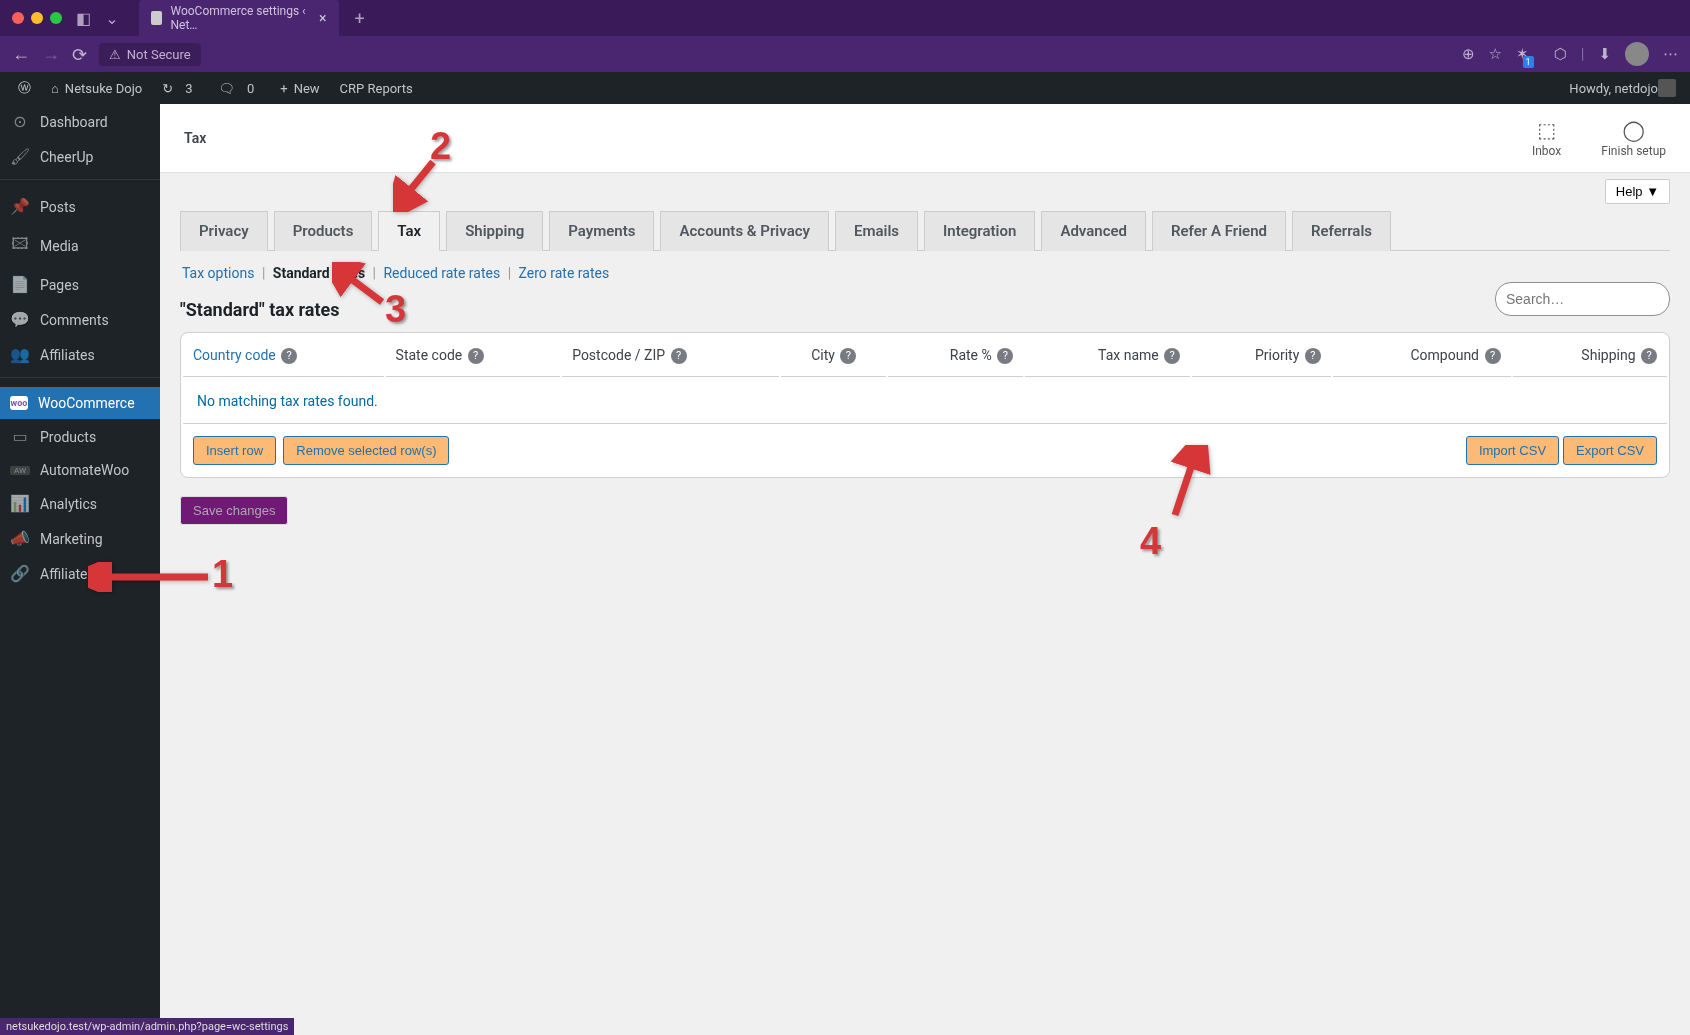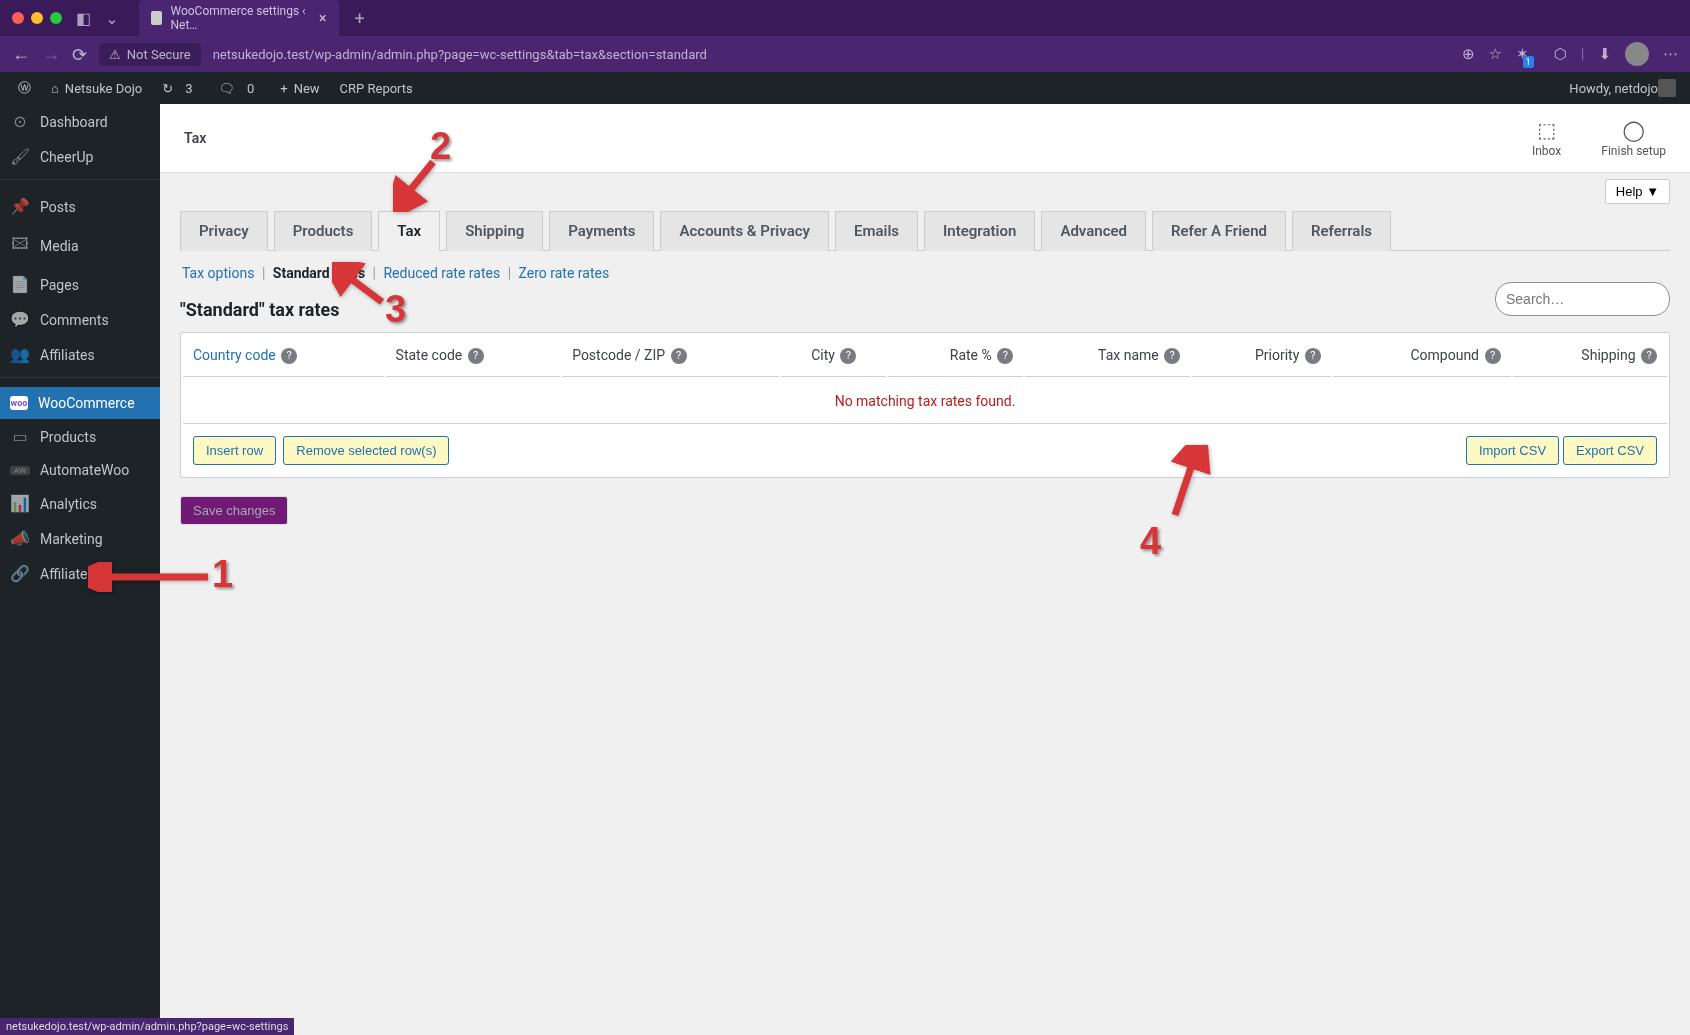--- a/index.html
+++ b/index.html
@@ -68,29 +68,29 @@
   .subtabs { padding: 14px 2px; font-size: 14px; }
   .subtabs a { color: #2271b1; text-decoration: none; }
   .subtabs .active { color: #1d2327; font-weight: 700; }
   .subtabs .sep-bar { color: #999; margin: 0 4px; }
   
   .section-title { font-size: 18px; font-weight: 700; color: #1d2327; margin: 4px 0 12px 0; }
   
   .search-box { float: right; margin-top: -50px; }
   .search-box input { width: 175px; padding: 8px 10px; border: 1px solid #8c8f94; border-radius: 16px; font-size: 14px; }
   
-  .tax-table { width: 100%; background: #fff; border: 1px solid #ccd0d4; border-radius: 2px; }
+  .tax-table { width: 100%; background: #fff; border: 1px solid #ccd0d4; border-radius: 8px; }
   .tax-table th { text-align: left; padding: 12px 10px; font-size: 14px; font-weight: 400; border-bottom: 1px solid #ccd0d4; }
   .tax-table th.r { text-align: right; }
   .tax-table th.c { text-align: center; }
   .tax-table th a { color: #2271b1; text-decoration: none; }
   .help-q { display: inline-block; width: 16px; height: 16px; background: #787c82; color: #fff; border-radius: 50%; font-size: 11px; line-height: 16px; text-align: center; margin-left: 2px; vertical-align: middle;}
-  .empty-row td { text-align: center; padding: 14px; color: #b91c1c; border-bottom: 1px solid #ccd0d4; font-size: 14px; }
+  .empty-row td { text-align: left; padding: 14px; color: #0369a1; border-bottom: 1px solid #ccd0d4; font-size: 14px; }
   .foot-row td { padding: 10px; }
-  .btn { background: #fef9c3; border: 1px solid #2271b1; color: #2271b1; padding: 6px 12px; border-radius: 3px; font-size: 13px; cursor: pointer; margin-right: 4px; }
+  .btn { background: #fdba74; border: 1px solid #2271b1; color: #2271b1; padding: 6px 12px; border-radius: 3px; font-size: 13px; cursor: pointer; margin-right: 4px; }
   .btn-right { float: right; margin-left: 4px; margin-right: 0;}
   .save-btn { margin-top: 18px; background: #701a75; border: 1px solid #dcdcde; color: #a7aaad; padding: 6px 12px; border-radius: 3px; font-size: 13px; }
   
   
   .anno-num { position: absolute; font-size: 38px; font-weight: 900; color: #d63638; text-shadow: 2px 2px 3px rgba(0,0,0,0.4); font-family: Arial Black, sans-serif; z-index: 100; pointer-events: none;}
   .arrow { position: absolute; z-index: 99; pointer-events: none;}
   .arrow svg { filter: drop-shadow(1px 1px 2px rgba(0,0,0,0.3)); }
   
   .status-url { position: absolute; bottom: 0; left: 0; background: #4a2670; color: #ddd; font-size: 11px; padding: 2px 6px; }
 </style>
@@ -116,21 +116,20 @@
 </div>
 
 <div class="browser-bar">
   <span class="nav-btn">←</span>
   <span class="nav-btn" style="opacity:.4">→</span>
   <span class="nav-btn">⟳</span>
   <div class="security">
     <span>⚠</span>
     <span>Not Secure</span>
   </div>
-  <span class="url">netsukedojo.test/wp-admin/admin.php?page=wc-settings&amp;tab=tax&amp;section=standard</span>
   <div class="bar-icons">
     <span class="bar-icon">⊕</span>
     <span class="bar-icon">☆</span>
     <span class="bar-icon" style="position:relative">✶<span class="ext-badge">1</span></span>
     <span class="bar-icon">⬡</span>
     <span class="bar-icon" style="opacity:.5">|</span>
     <span class="bar-icon">⬇</span>
     <span class="avatar-circle"></span>
     <span class="bar-icon">⋯</span>
   </div>

